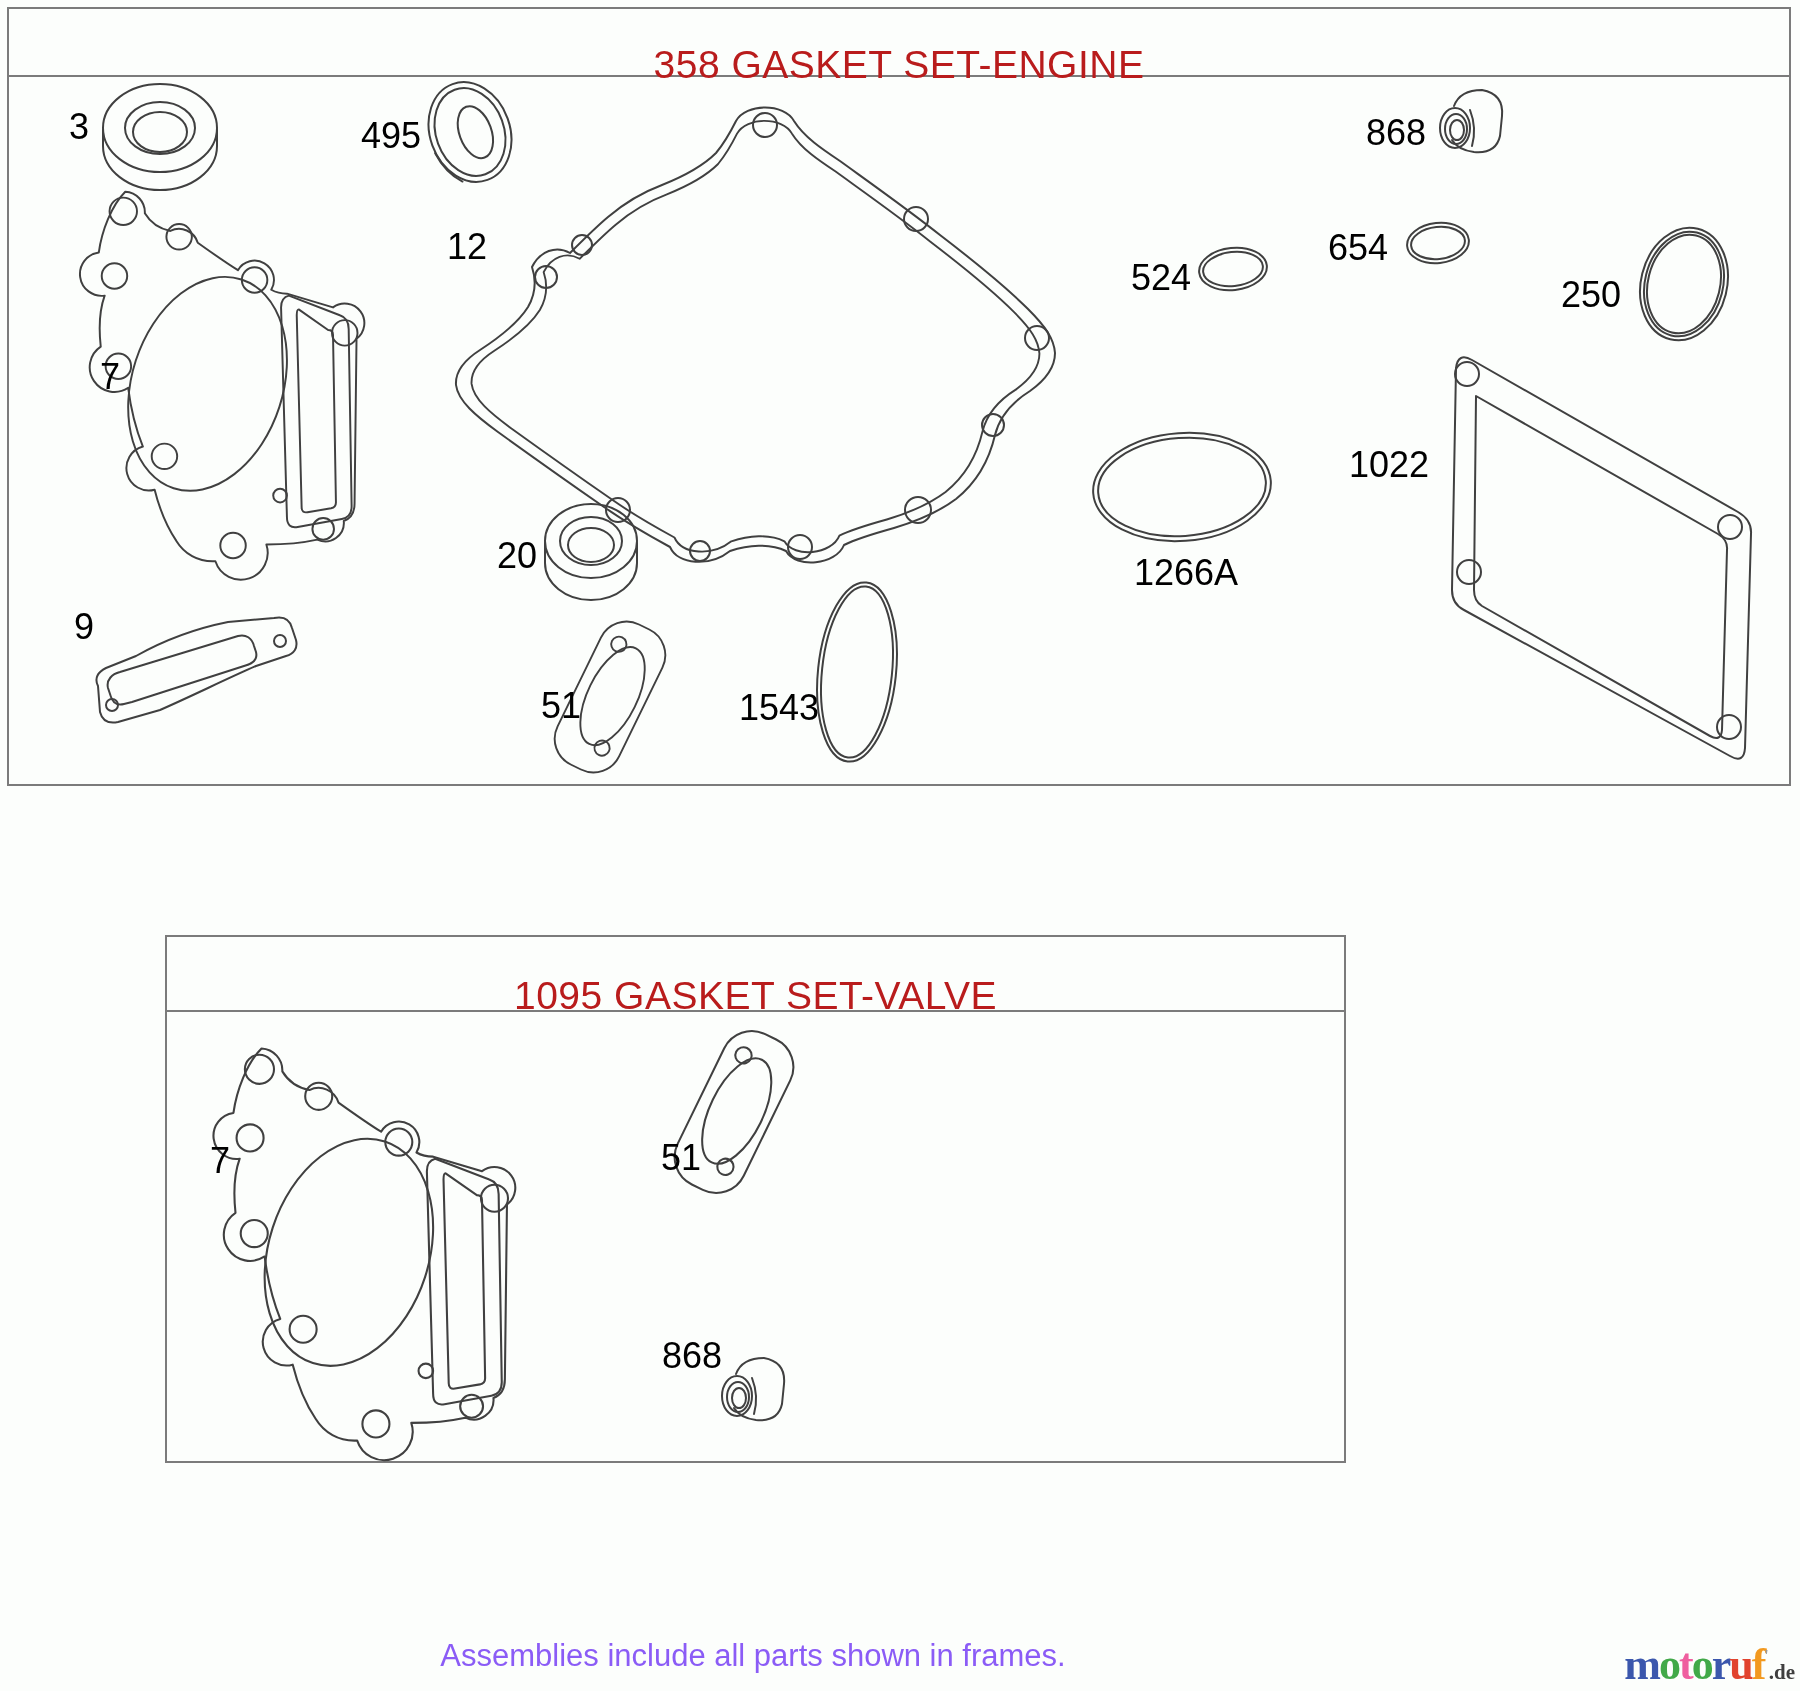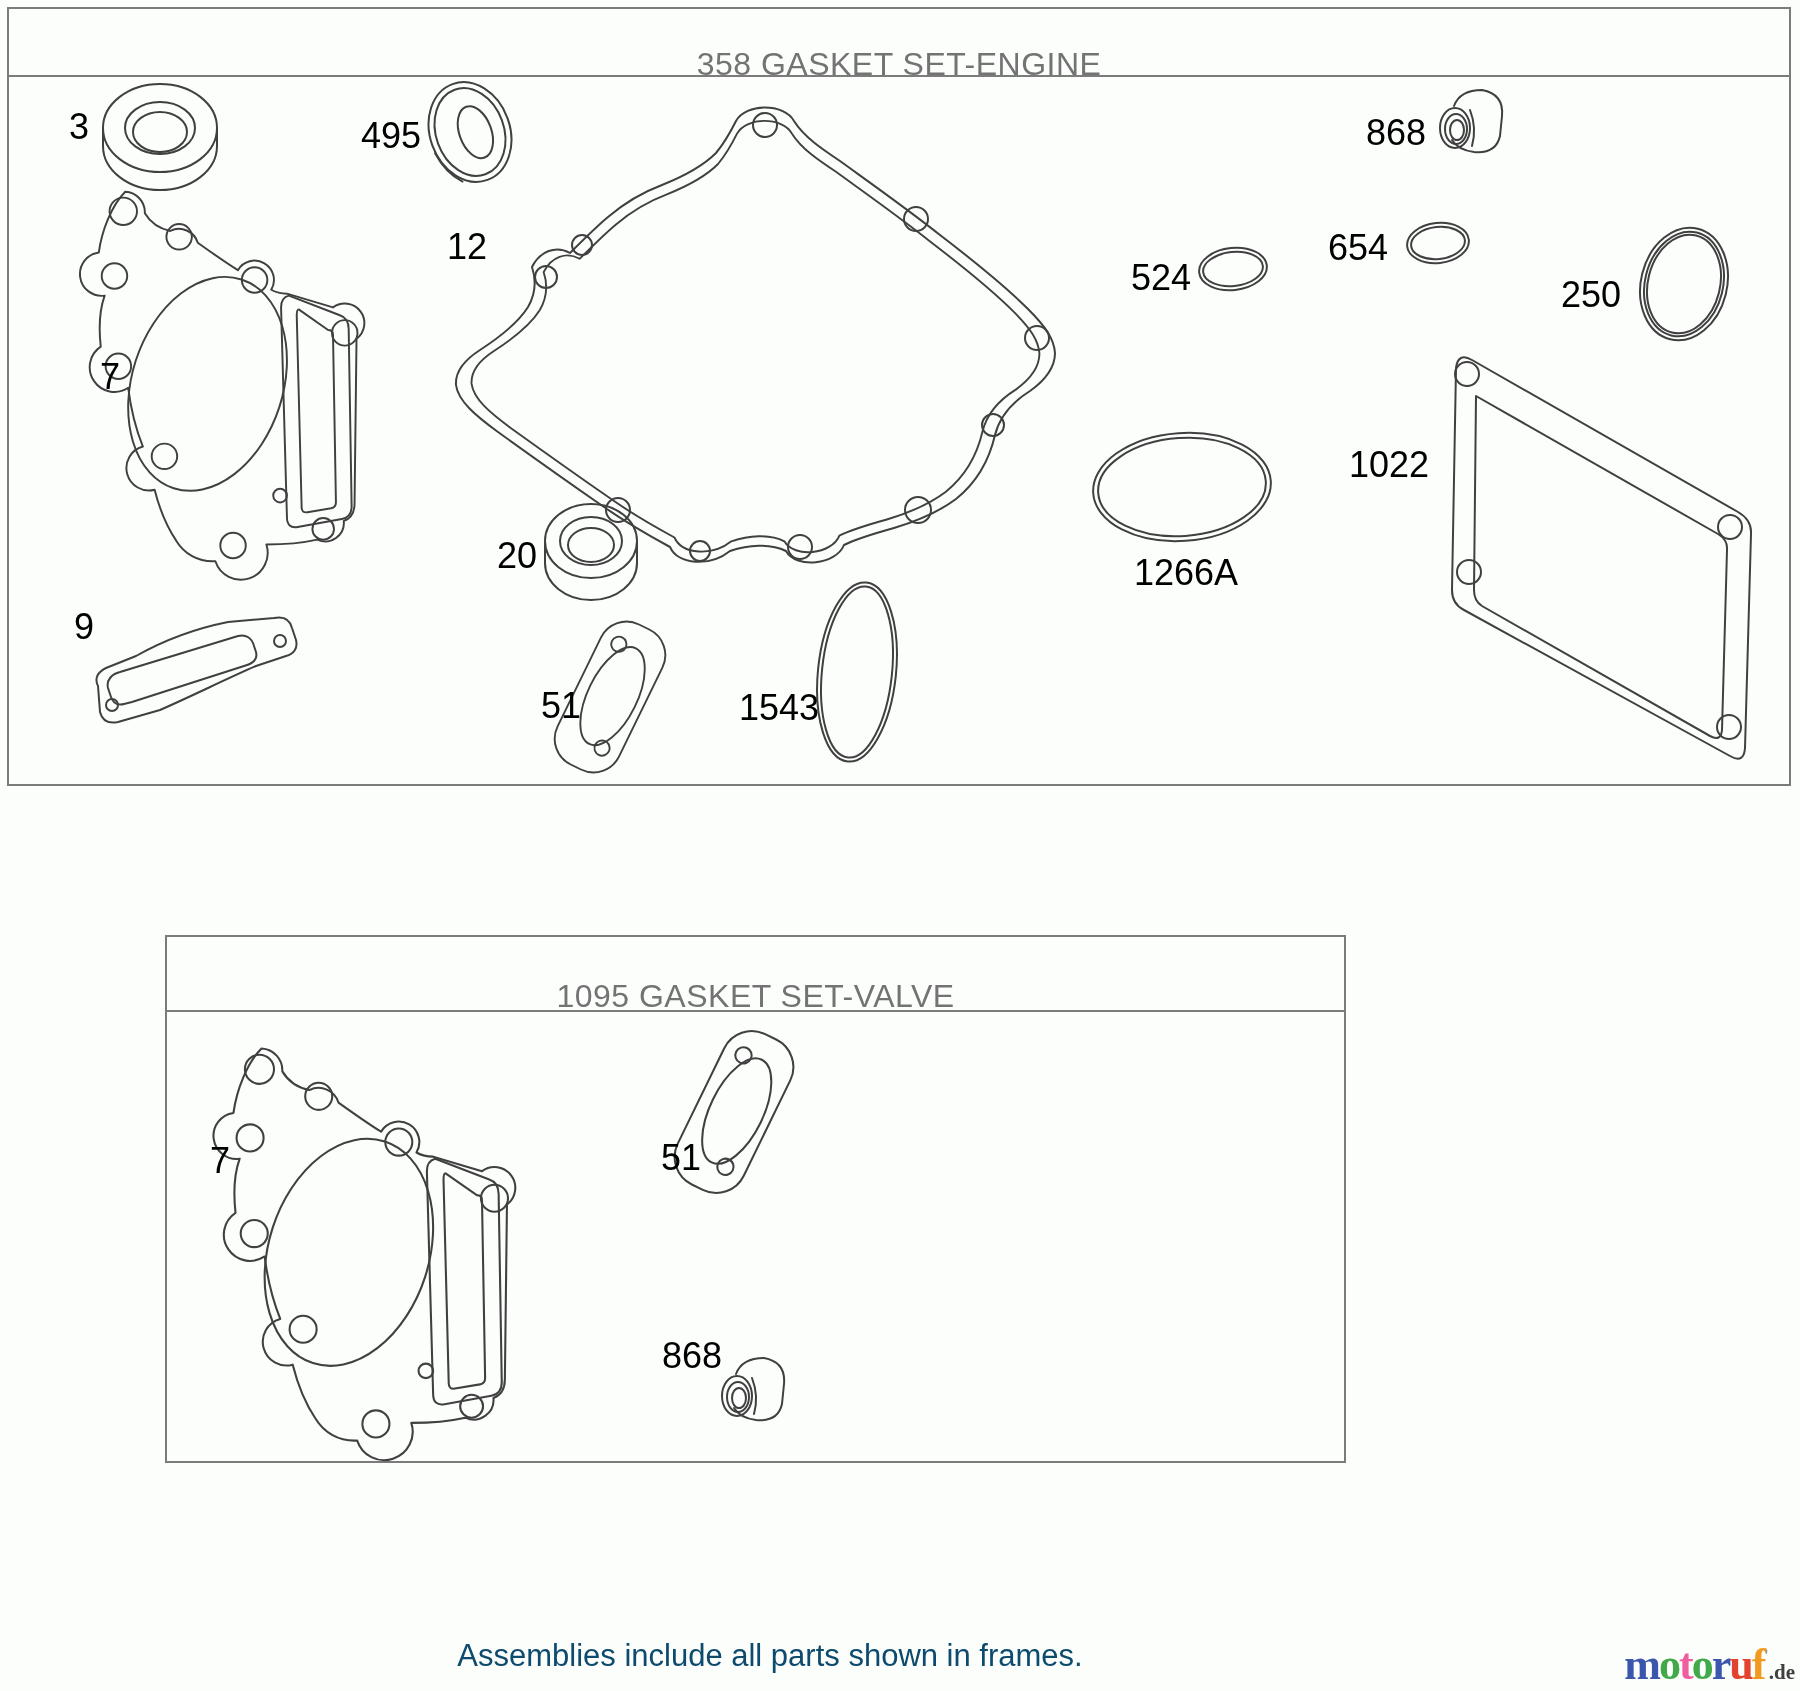--- a/index.html
+++ b/index.html
@@ -3,34 +3,34 @@
 <meta charset="utf-8">
 <style>
   html,body{margin:0;padding:0;}
   body{
     width:1800px;height:1691px;position:relative;overflow:hidden;
     background:#fcfefc;
     font-family:"Liberation Sans", sans-serif;
   }
   .frame{position:absolute;border:2px solid #7b7b7b;background:transparent;box-sizing:border-box;}
   .frame-head{display:flex;align-items:center;justify-content:center;border-bottom:2px solid #7b7b7b;box-sizing:border-box;}
-  .frame-title{font-size:32px;color:#737373;letter-spacing:.5px;white-space:nowrap;margin-top:45px;}
+  .frame-title{font-size:39px;color:#b91c1c;letter-spacing:.5px;white-space:nowrap;margin-top:45px;}
   #engine-frame{left:7px;top:7px;width:1784px;height:779px;}
   #engine-frame .frame-head{height:68px;}
   #valve-frame{left:165px;top:935px;width:1181px;height:528px;}
   #valve-frame .frame-head{height:75px;}
   .art{position:absolute;left:0;top:0;pointer-events:none;}
   .art *{stroke:#404040;stroke-width:2;fill:none;stroke-linecap:round;stroke-linejoin:round;}
   .plabel{
     position:absolute;transform:translate(-50%,-50%);
     font-size:36px;color:#000;white-space:nowrap;line-height:1;
   }
   #footer-note{
-    position:absolute;left:170px;top:1638px;width:1200px;text-align:center;
-    font-size:31px;color:#0c4a6e;
+    position:absolute;left:153px;top:1638px;width:1200px;text-align:center;
+    font-size:31px;color:#8b5cf6;
   }
   #motoruf-logo{
     position:absolute;right:5px;top:1643px;line-height:1;white-space:nowrap;
     font-family:"Liberation Serif", serif;font-weight:bold;font-size:44px;letter-spacing:-2px;
   }
   #motoruf-logo .suffix{
     font-size:21px;font-weight:bold;color:#3f3f3f;letter-spacing:0;
   }
   #motoruf-logo .mark{font-size:16px;color:#9a9a9a;vertical-align:18px;letter-spacing:0;}
 </style>

